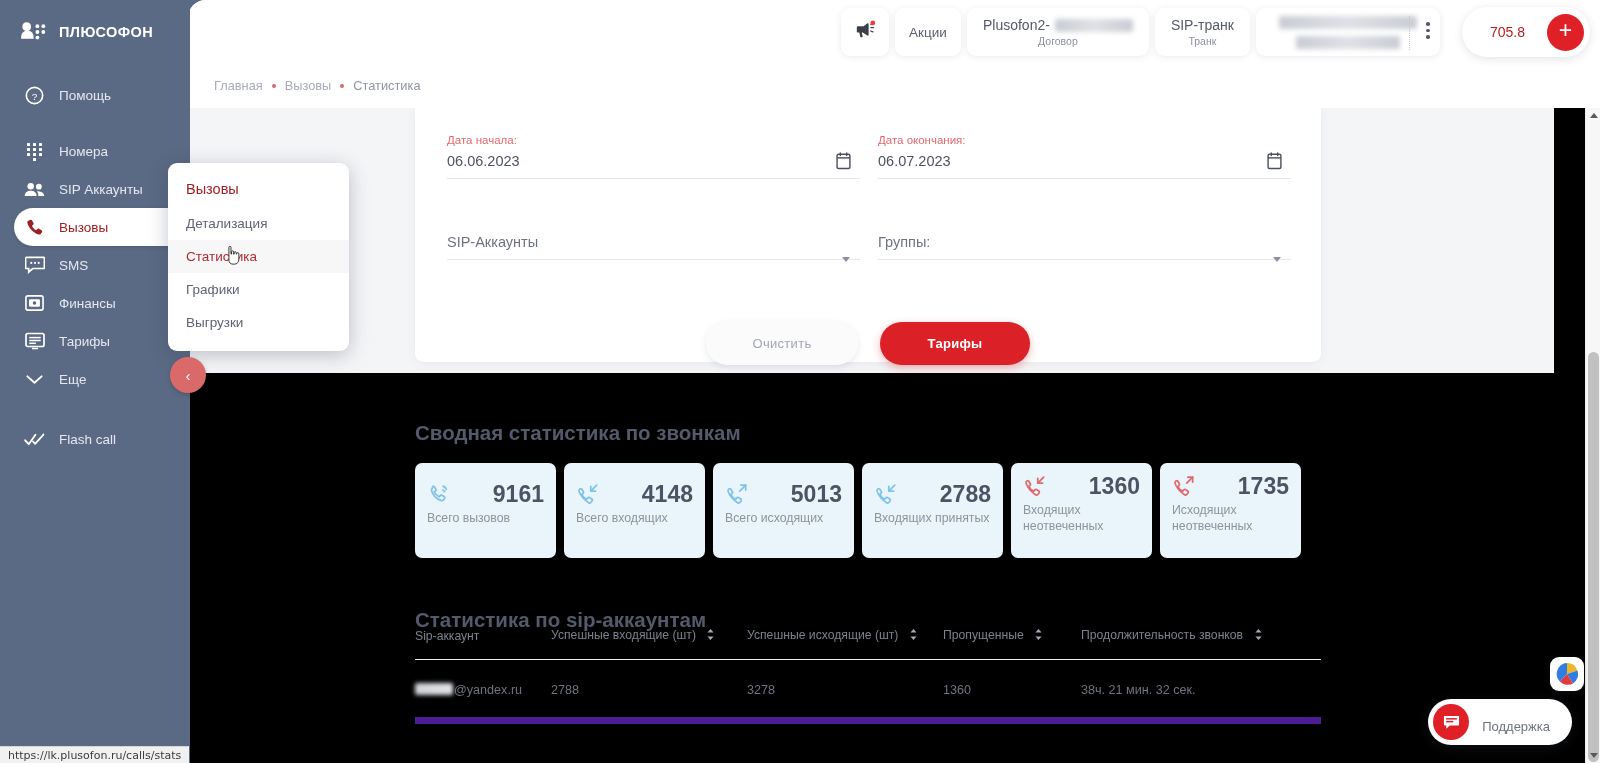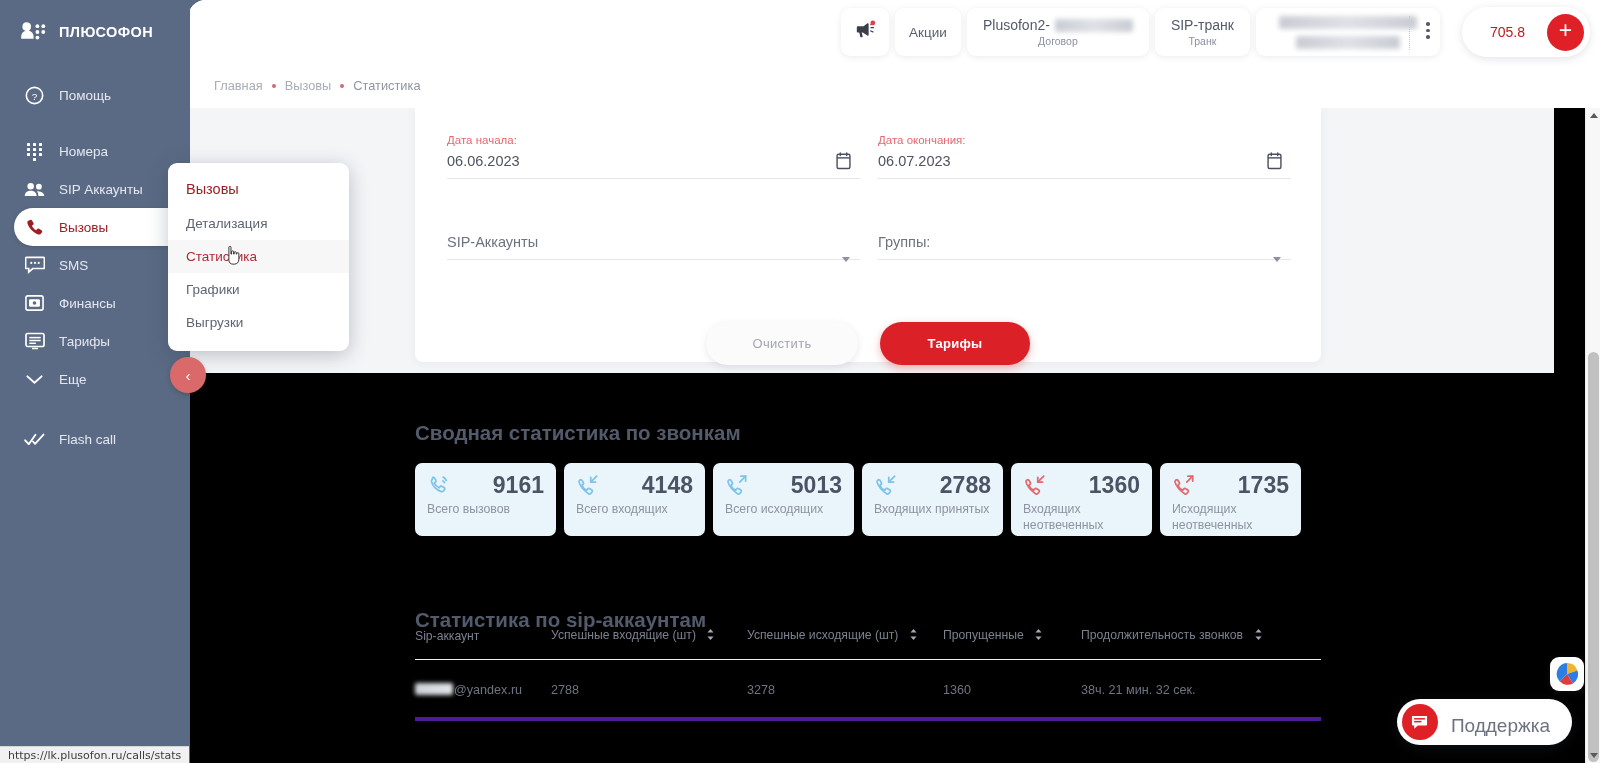--- a/index.html
+++ b/index.html
@@ -180,23 +180,23 @@
   
   #stats-title {
     position: absolute; left: 227px; top: 313px;
     font-size: 20.5px; font-weight: bold; color: #535a6b;
   }
   #stat-cards {
     position: absolute; left: 227px; top: 355px;
     display: flex; gap: 8px;
   }
   .stat-card {
-    width: 141px; height: 73px; background: #eaf4fb;
+    width: 141px; height: 95px; background: #eaf4fb;
     border-radius: 7px; padding: 11px 12px 11px 12px;
-    display: flex; flex-direction: column; justify-content: space-between;
+    display: flex; flex-direction: column; justify-content: center;
     position: relative;
   }
   .stat-top { display: flex; align-items: flex-start; justify-content: space-between; }
   .stat-num { font-size: 23px; font-weight: bold; color: #4c5364; line-height: 1; }
   .stat-lab {
     font-size: 12.3px; color: #8d93a1; line-height: 1.28;
     padding-bottom: 11px;
   }
 
   
@@ -209,21 +209,21 @@
     border-collapse: collapse;
   }
   #sip-table th {
     text-align: left; font-size: 12.2px; font-weight: normal; color: #7c818f;
     padding: 0 0 15px 0; white-space: nowrap;
   }
   #sip-table thead tr { border-bottom: 1px solid #eceef1; }
   #sip-table td {
     font-size: 12.6px; color: #6f7481; padding: 23px 0 20px 0;
   }
-  #sip-table tbody tr { border-bottom: 4px solid #4c1d95; }
+  #sip-table tbody tr { border-bottom: 7px solid #4c1d95; }
   .sort-ic { display: inline-block; margin-left: 7px; vertical-align: middle; cursor: pointer; }
   .cell-blur {
     display: inline-block; width: 38px; height: 12px; vertical-align: -1px;
     background: linear-gradient(90deg,#cfd2d8,#e2e4e8);
     filter: blur(2.2px); border-radius: 2px; margin-right: 1px;
   }
 
   
   #scrollbar {
     position: absolute; right: 0; top: 108px; width: 15px; height: 655px;
@@ -248,21 +248,21 @@
     position: absolute; right: 28px; bottom: 18px;
     display: flex; align-items: center; gap: 13px;
     height: 46px; padding: 0 22px 0 5px; background: #fff;
     border-radius: 23px; box-shadow: 0 3px 14px rgba(70,80,100,.2);
     cursor: pointer; z-index: 20;
   }
   #support .sup-icon {
     width: 36px; height: 36px; border-radius: 50%; background: #e02027;
     display: flex; align-items: center; justify-content: center;
   }
-  #support .sup-label { font-size: 19px; color: #6d7280; margin-top: 8px; }
+  #support .sup-label { font-size: 13px; color: #6d7280; margin-top: 8px; }
   #lang-badge {
     position: absolute; right: 16px; bottom: 72px;
     width: 34px; height: 34px; border-radius: 9px; background: #fff;
     box-shadow: 0 2px 9px rgba(70,80,100,.18);
     display: flex; align-items: center; justify-content: center;
     cursor: pointer; z-index: 20;
   }
 
   
   #statusbar {

